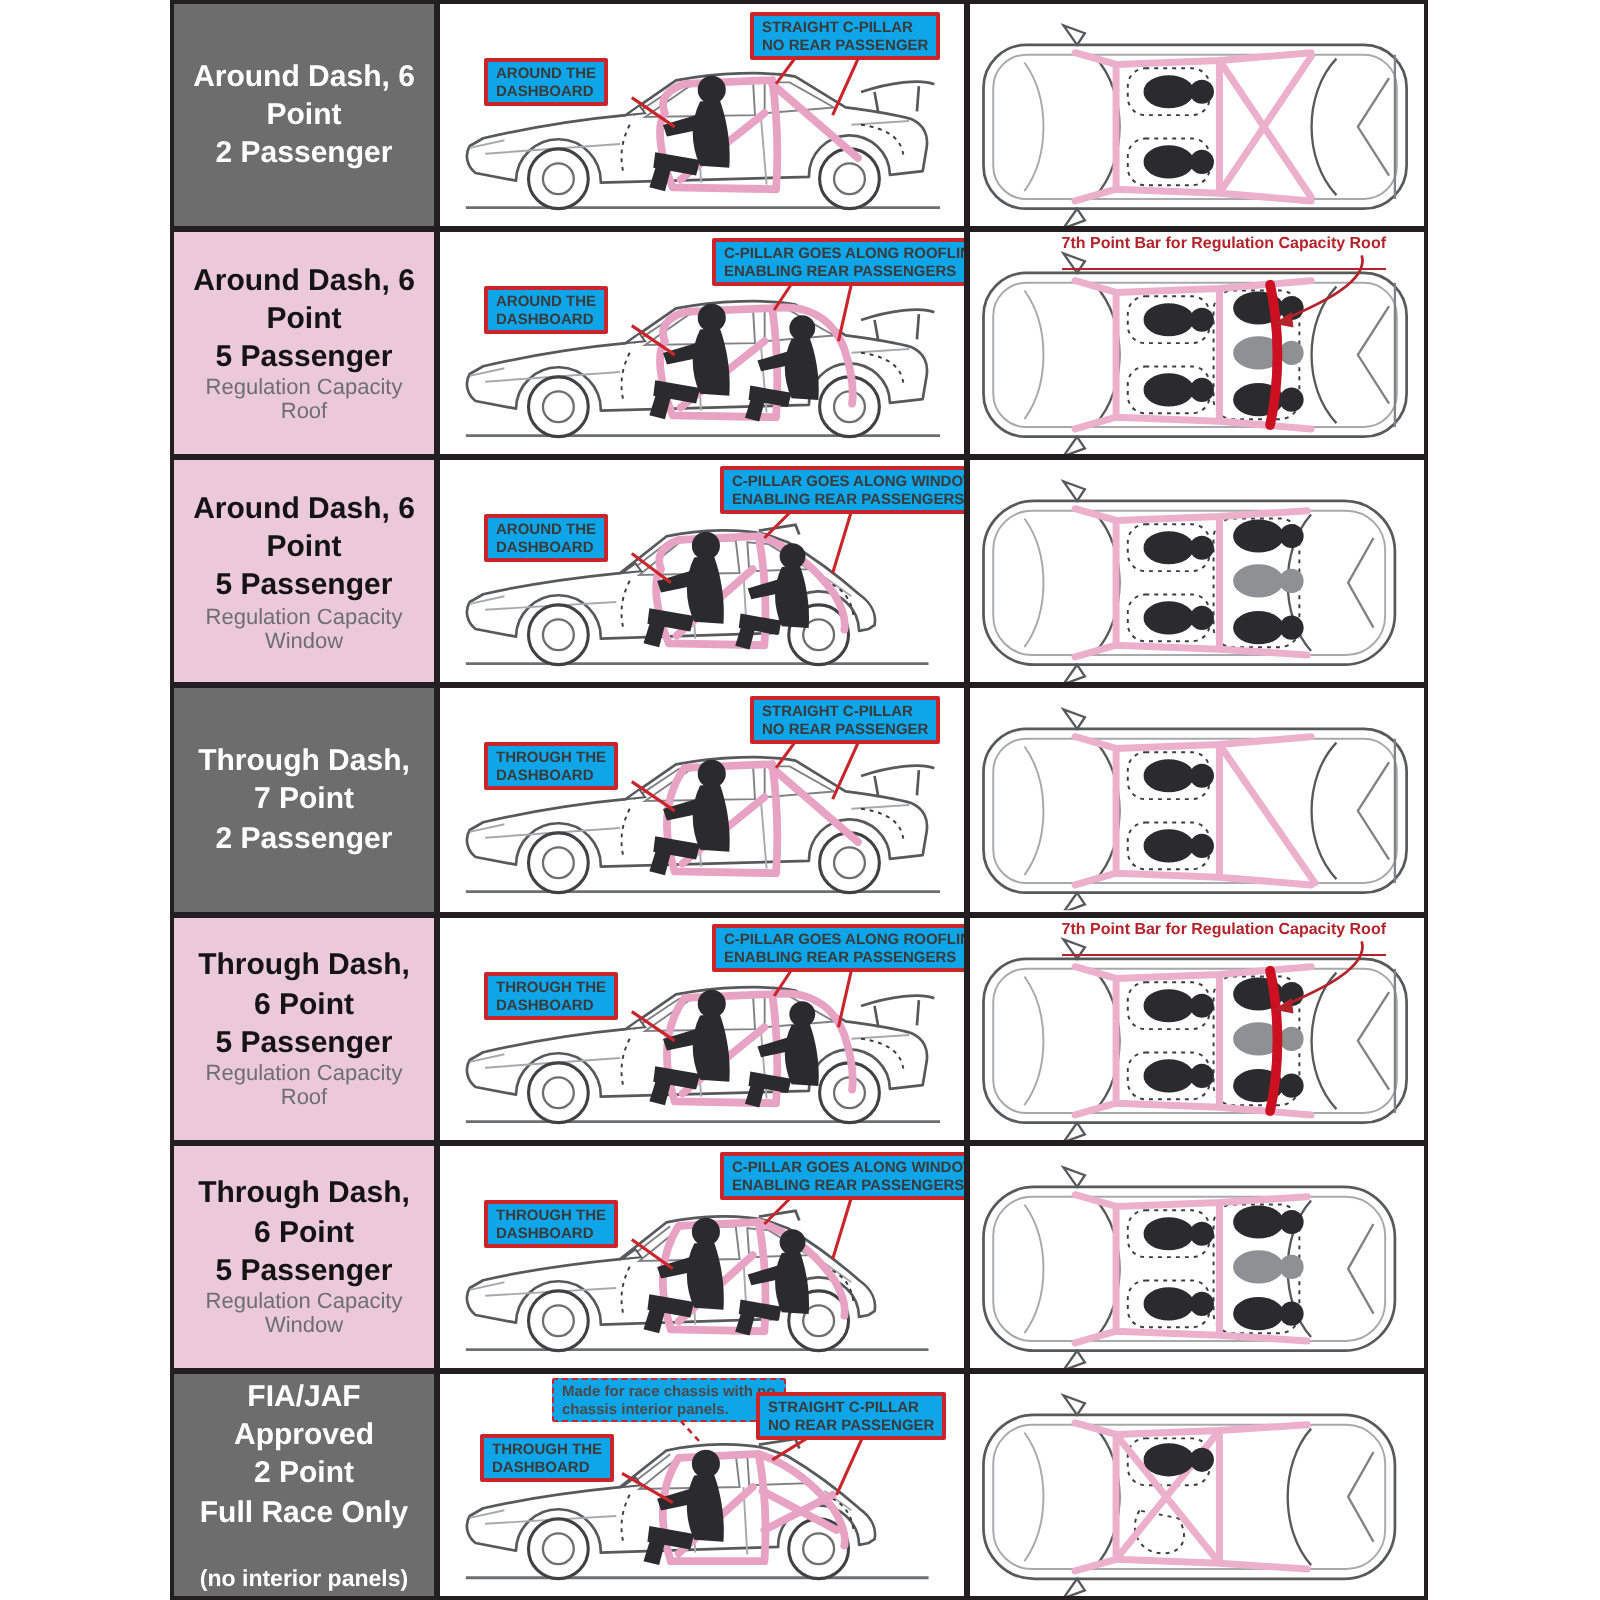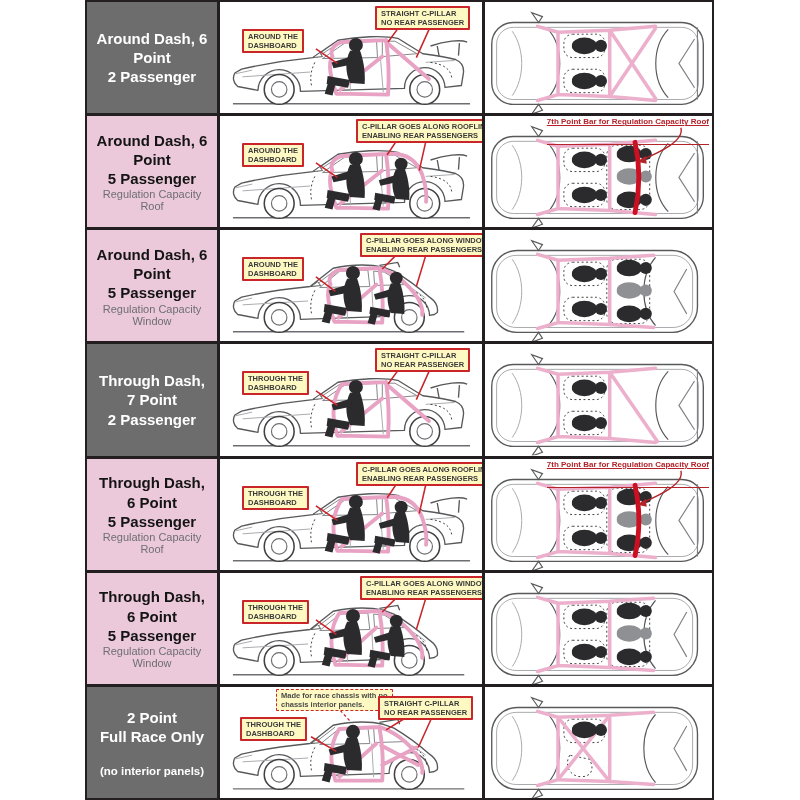--- a/index.html
+++ b/index.html
@@ -12,28 +12,28 @@
   .cell{background:#fff;position:relative;overflow:hidden;}
   .label{display:flex;flex-direction:column;justify-content:center;align-items:center;
          text-align:center;padding:0 6px;}
   .label.gray{background:#6e6d6e;}
   .label.pink{background:#ecc9da;}
   .title{font-size:15px;font-weight:bold;line-height:1.28;color:#141414;text-align:center;}
   .gray .title{color:#ffffff;}
   .subtitle{font-size:11px;color:#6d6e71;margin-top:0;}
   .gray .subtitle{color:#ffffff;font-weight:bold;margin-top:18px;font-size:11.5px;}
   svg.art{position:absolute;left:0;top:0;width:100%;height:100%;}
-  .callout{position:absolute;background:#fef9c3;border:2px solid #c9252b;border-radius:1px;
+  .callout{position:absolute;background:#0ea5e9;border:2px solid #c9252b;border-radius:1px;
            padding:1px 4px;font-size:7.5px;font-weight:bold;line-height:1.2;
            color:#3a3a3a;white-space:nowrap;z-index:3;}
   .callout span{display:block;}
   .callout.dashed{border:1.5px dashed #c9252b;font-weight:bold;color:#4a4a4a;}
-  .topnote{position:absolute;top:1px;right:3px;font-size:8px;font-weight:bold;
-           color:#b5232a;border-bottom:1.2px solid #b5232a;padding-bottom:18px;
-           white-space:nowrap;z-index:3;text-decoration:underline;}
+  .topnote{position:absolute;top:1px;right:19px;font-size:8px;font-weight:bold;
+           color:#b5232a;border-bottom:1.2px solid #b5232a;padding-bottom:8px;
+           white-space:nowrap;z-index:3;}
   .cage{fill:none;stroke:#e8a3c4;stroke-width:4;stroke-linecap:round;stroke-linejoin:round;}
   .cagetop{fill:none;stroke:#ecb0cc;stroke-width:3.6;stroke-linecap:round;stroke-linejoin:round;}
   .conn{fill:none;stroke:#c9252b;stroke-width:1.6;}
   .conn.dash{stroke-dasharray:3,2.5;stroke-width:1.3;}
   .redbar{fill:none;stroke:#cc1022;stroke-width:5;stroke-linecap:round;}
   .person{fill:#2b2b2d;stroke:none;}
   .person.mid{fill:#8f9093;}
   .seat{fill:none;stroke:#3c3c3c;stroke-width:1;stroke-dasharray:2,2.6;}
   [data-bind]:empty{display:none;}
 </style>
@@ -397,20 +397,21 @@
             </g>
           <g class="person">
               <use href="#person-top" x="134" y="76" width="38" height="20"></use>
             </g>
         </svg>
       </div>
     </section>
 
     <section class="row">
       <div class="cell label gray">
+        <div class="title" data-bind="rows.6.title1">FIA/JAF Approved</div>
         <div class="title" data-bind="rows.6.title2">2 Point</div>
         <div class="title" data-bind="rows.6.title3">Full Race Only</div>
         <div class="subtitle" data-bind="rows.6.subtitle">(no interior panels)</div>
       </div>
       <div class="cell">
         <svg class="art" viewBox="0 0 262 114">
           <use href="#side-hatch"></use>
           <path class="cage" d="M115,96 C110,80 108,60 119,43 L160,41 M160,41 C164,62 164,82 163,96 M160,41 C176,46 190,58 199,70 C203,77 205,83 204,88 M115,96 L163,96 M119,92 L157,58 M162,60 L200,80 M163,80 L198,62"></path>
           <g class="person">
               <use href="#person-side" x="100" y="38" width="52" height="62"></use>

